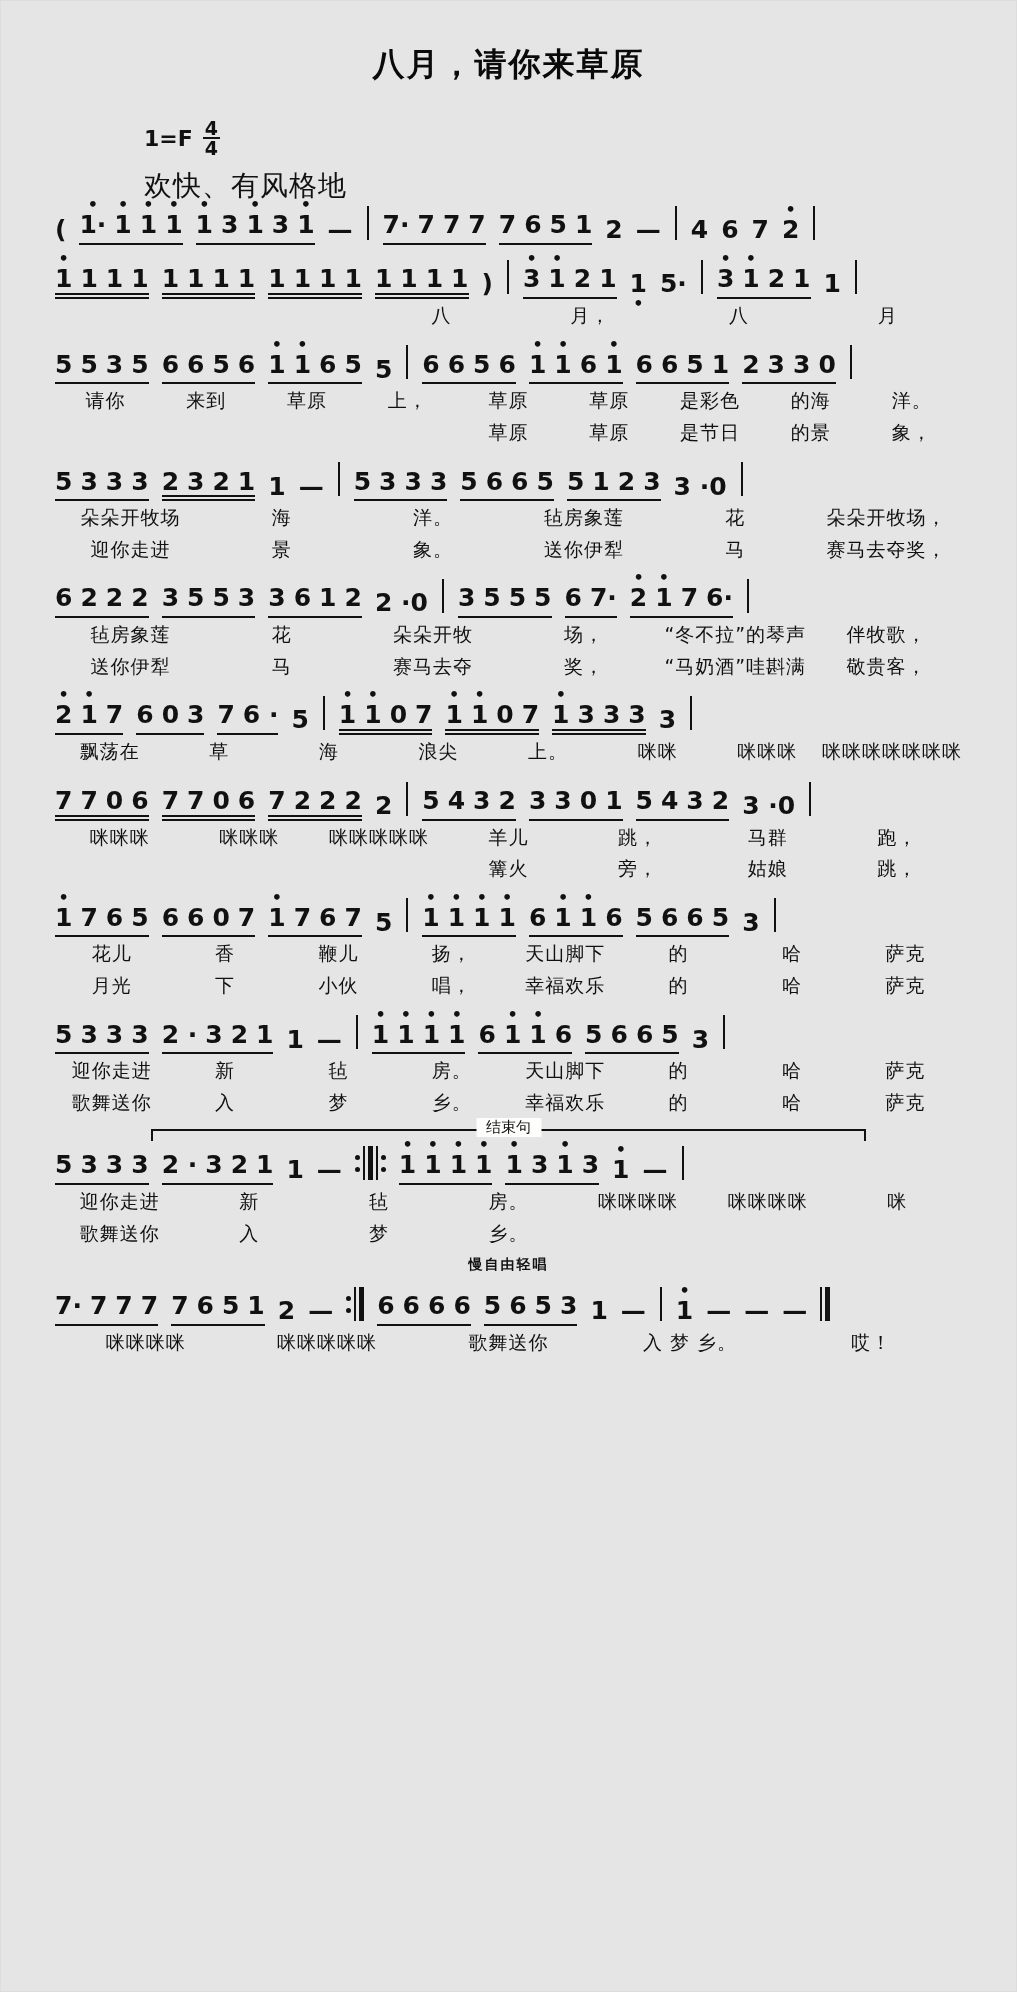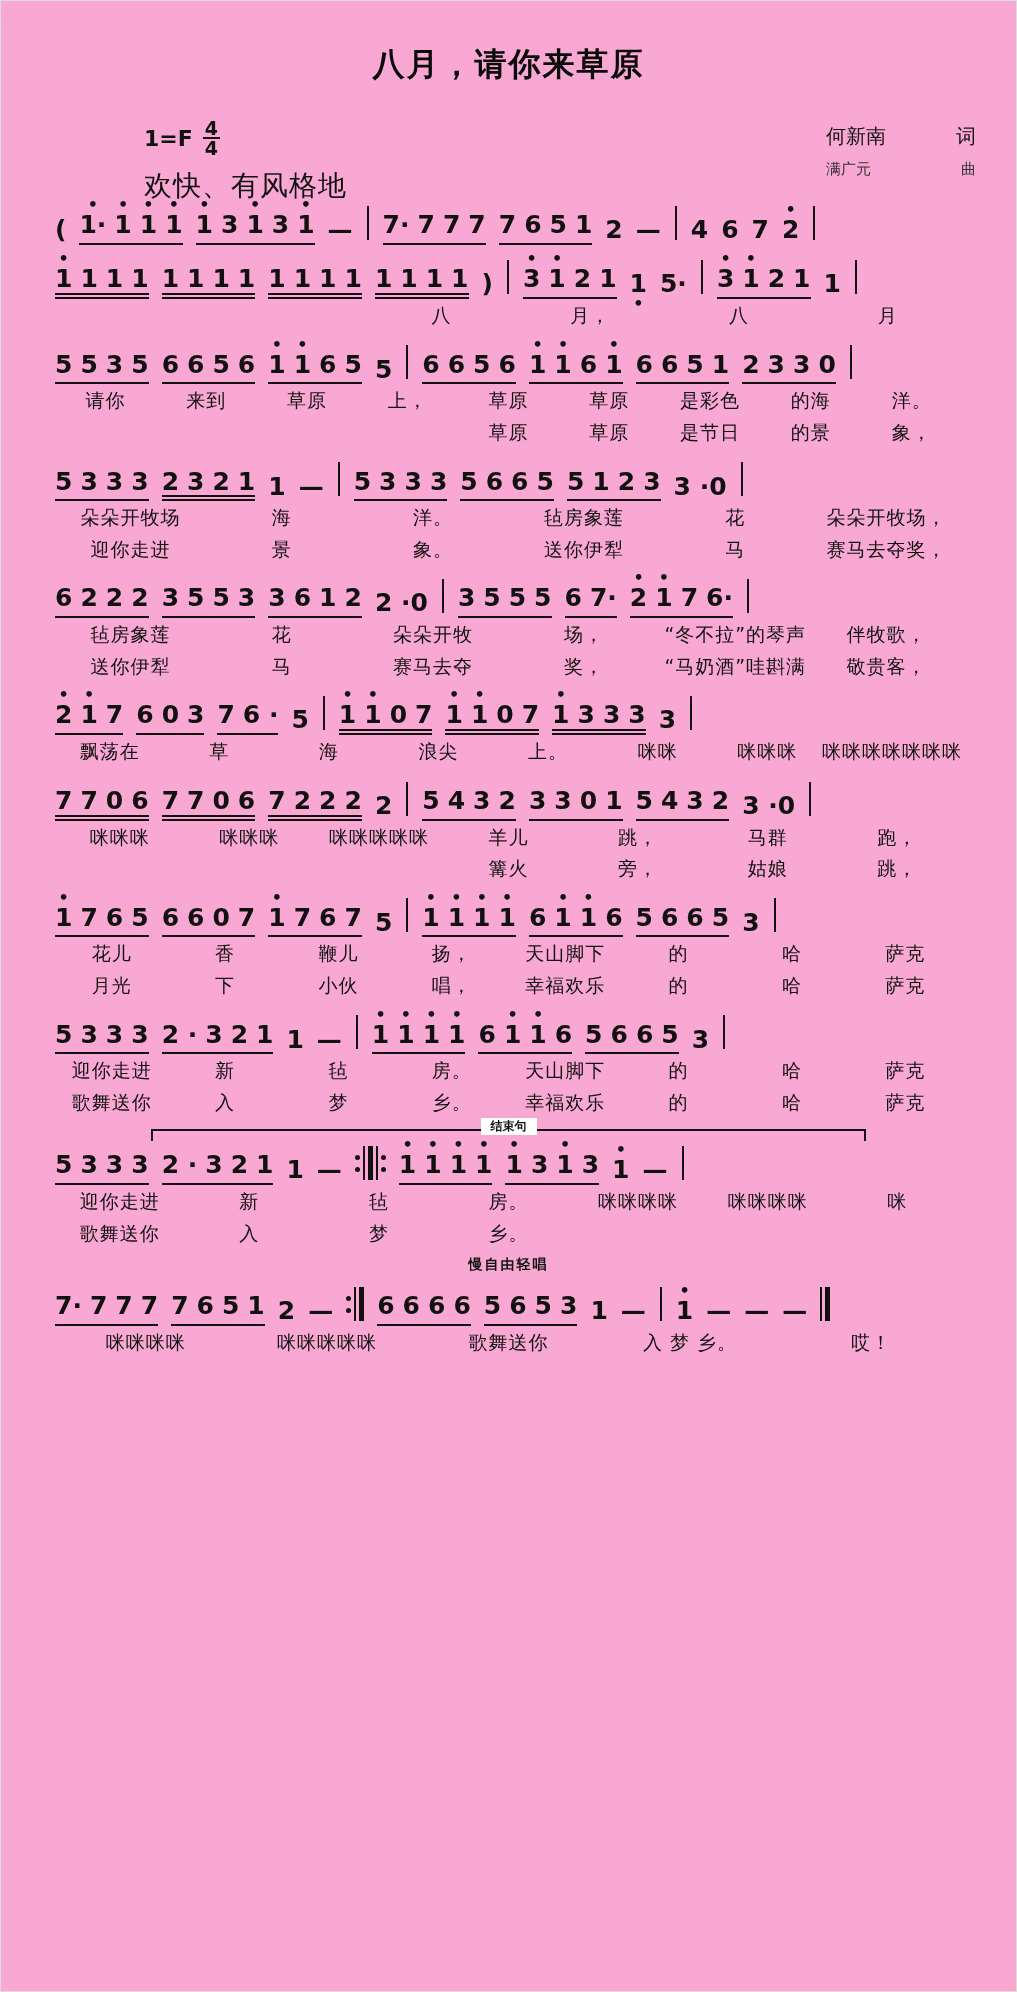--- a/index.html
+++ b/index.html
@@ -12,21 +12,21 @@
     height: 1992px;
     font-family: "DejaVu Sans", sans-serif;
     color: #111;
     position: relative;
     overflow: hidden;
   }
   .page {
     position: relative;
     width: 1017px;
     height: 1992px;
-    background: #f9a8d4;
+    background: #e5e5e5;
     border: 1px solid #ddd;
     box-sizing: border-box;
   }
   
   .title {
     text-align: center;
     font-family: "DejaVu Sans", sans-serif;
     font-weight: bold;
     font-size: 32px;
     letter-spacing: 2px;
@@ -172,22 +172,22 @@
     border-top: 2px solid #111;
     margin: 10px 150px 4px 150px;
     height: 0;
   }
   .rulebox .cap {
     position: absolute;
     top: -13px; left: 50%;
     transform: translateX(-50%);
     background: #fdfdfb;
     padding: 0 10px;
-    font-size: 12px;
-    font-weight: bold;
+    font-size: 15px;
+    font-weight: normal;
   }
   .rulebox .tick-l, .rulebox .tick-r {
     position: absolute; top: 0; width: 2px; height: 10px; background: #111;
   }
   .rulebox .tick-l { left: 0; }
   .rulebox .tick-r { right: 0; }
   .repeat {
     display: inline-flex;
     align-items: center;
     gap: 3px;
@@ -209,30 +209,20 @@
 
   <div class="meta">
     <div class="key-sig">
       <span>1=F</span>
       <span class="frac">
         <span class="num">4</span>
         <span class="den">4</span>
       </span>
     </div>
     <div class="tempo-mark">欢快、有风格地</div>
-    <div class="credits">
-      <div class="line">
-        <span>何新南</span>
-        <span>词</span>
-      </div>
-      <div class="line small">
-        <span>满广元</span>
-        <span>曲</span>
-      </div>
-    </div>
   </div>
 
   <div class="system">
     <div class="notes-row">
       <span class="measure">
         <span class="dash">(</span>
         <span class="grp beam1">
           <span class="n dotup">1·</span>
           <span class="n dotup">1</span>
           <span class="n dotup">1</span>

